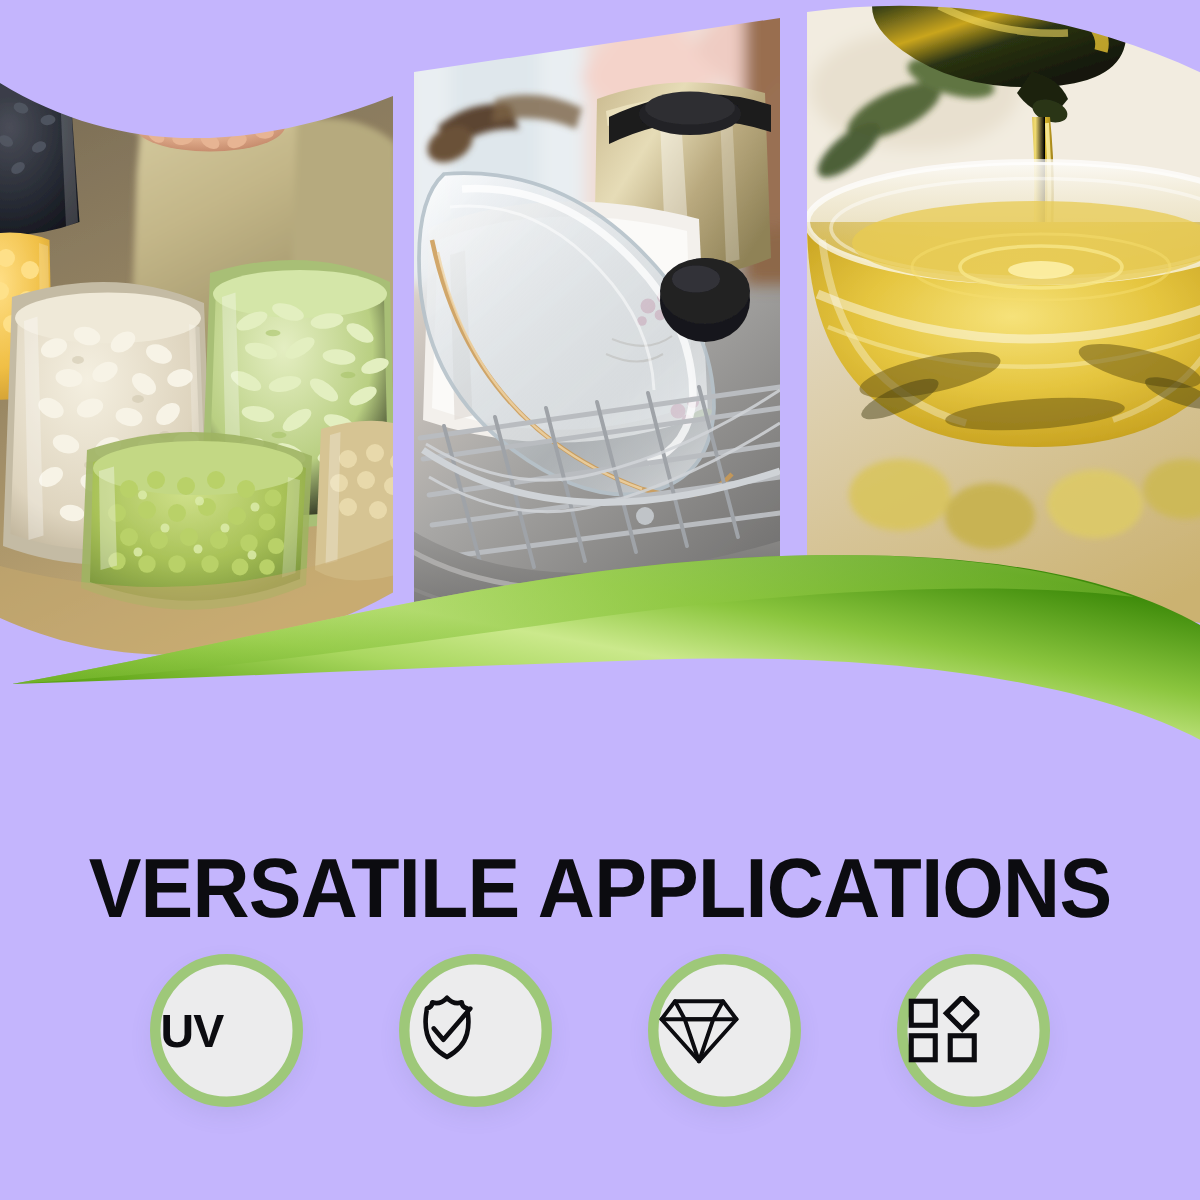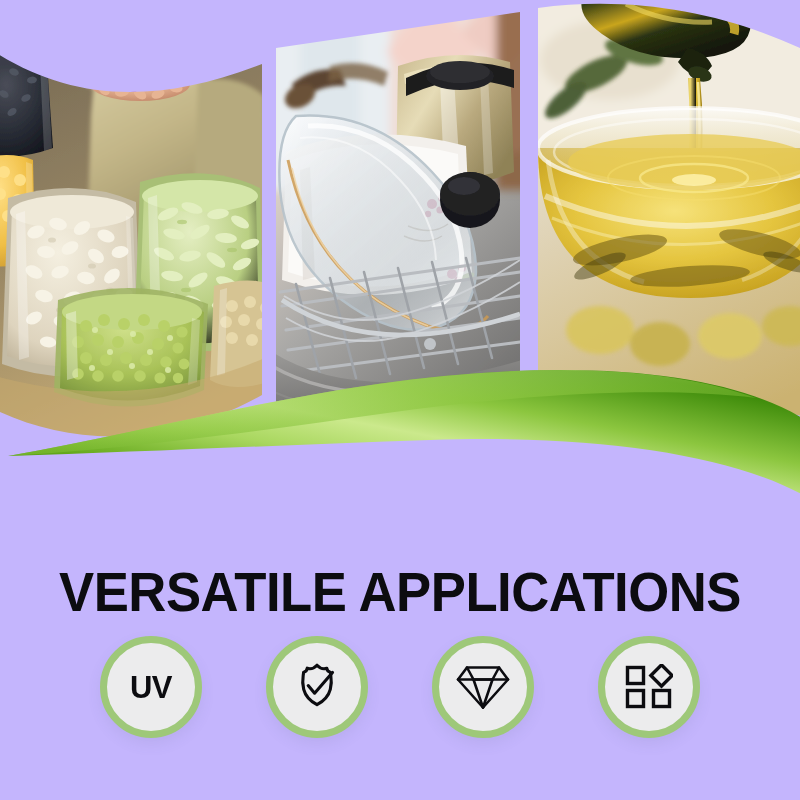--- a/index.html
+++ b/index.html
@@ -59,21 +59,21 @@
   }
   .icon-badge{
     position:relative;
     width:102px;height:102px;
     border-radius:50%;
     background:#ececed;
     border:7px solid #9ec879;
     box-sizing:border-box;
     display:flex;
     align-items:center;
-    justify-content:center;
+    justify-content:flex-start;
     box-shadow:0 6px 14px rgba(90,100,130,0.10);
   }
   .icon-badge .uv-text{
     font-size:31px;
     font-weight:700;
     letter-spacing:-0.5px;
     color:#0c0c10;
     font-family:"Liberation Sans","DejaVu Sans",sans-serif;
     line-height:1;
   }

